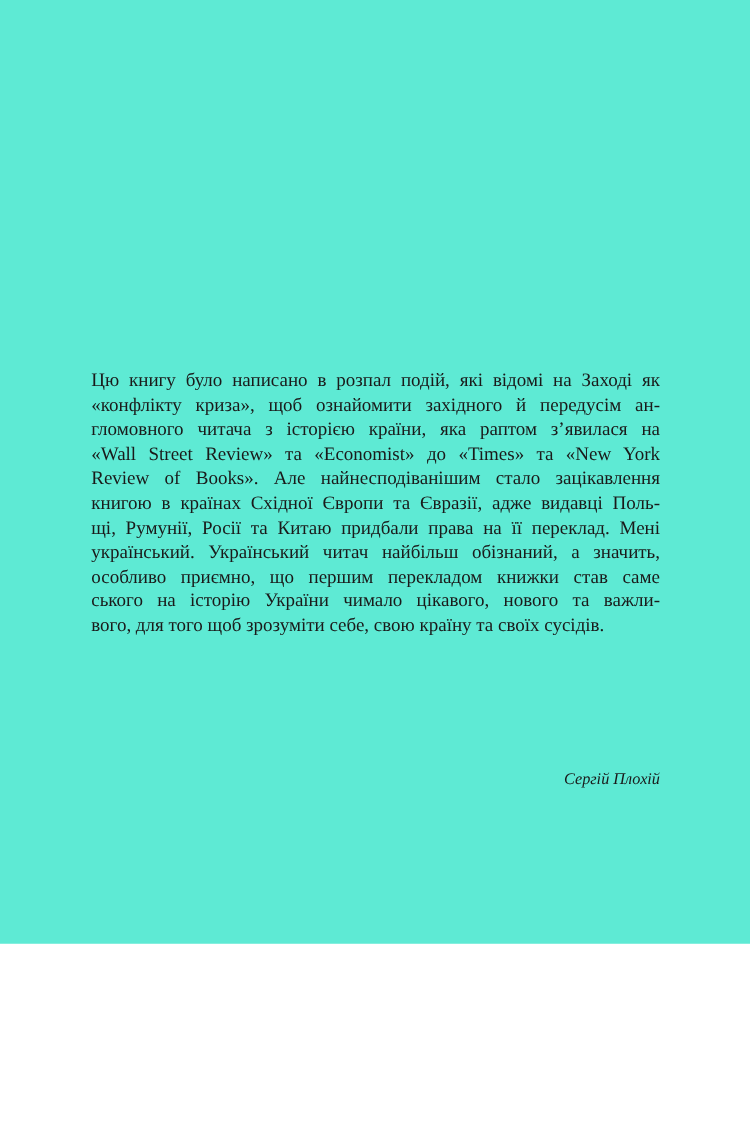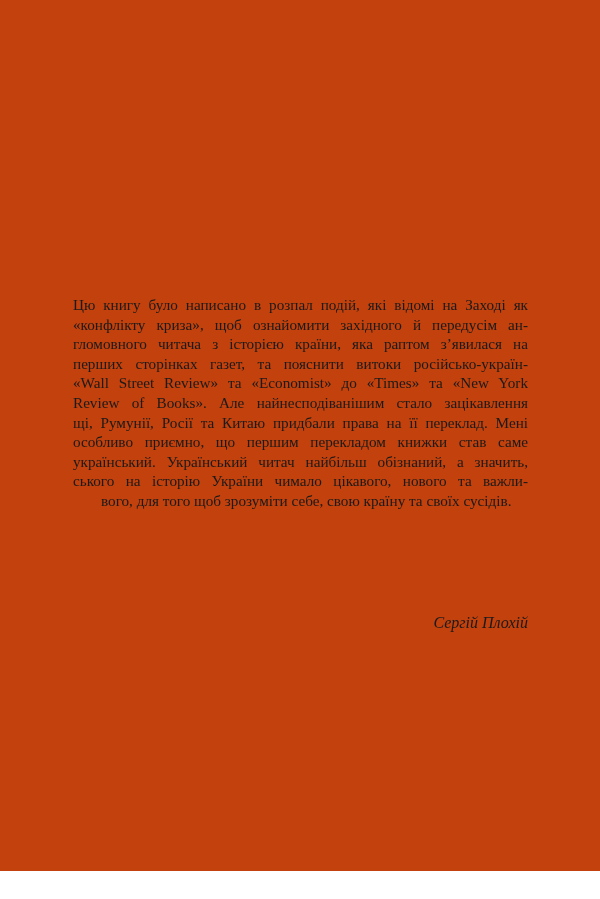--- a/index.html
+++ b/index.html
@@ -11,64 +11,63 @@
       width: 600px;
       height: 899px;
       position: relative;
       overflow: hidden;
       font-family: "Liberation Serif", "DejaVu Serif", serif;
       color: #1a1a1a;
     }
     .page {
       position: absolute;
       left: 0; top: 0;
-      width: 600px; height: 871px;
-      background: #c2410c;
+      width: 600px; height: 755px;
+      background: #5eead4;
     }
     .text-block {
       position: absolute;
       left: 73px;
       top: 295px;
       width: 455px;
     }
     .line {
       display: block;
       height: 19.6px;
       line-height: 19.6px;
       font-size: 15.2px;
       white-space: nowrap;
       text-align: justify;
       text-align-last: justify;
       letter-spacing: 0;
     }
     .line.last {
       text-align-last: left;
-      margin-left: 28px;
     }
     .signature {
       position: absolute;
       right: 72px;
       top: 613px;
-      font-size: 16px;
+      font-size: 13px;
       font-style: italic;
       line-height: 20px;
       white-space: nowrap;
     }
   </style>
 </head>
 <body>
 
 <div class="page">
   <div class="text-block">
     <span class="line">Цю книгу було написано в розпал подій, які відомі на Заході як</span>
     <span class="line">«конфлікту криза», щоб ознайомити західного й передусім ан-</span>
     <span class="line">гломовного читача з історією країни, яка раптом з’явилася на</span>
-    <span class="line">перших сторінках газет, та пояснити витоки російсько-україн-</span>
     <span class="line">«Wall Street Review» та «Economist» до «Times» та «New York</span>
     <span class="line">Review of Books». Але найнесподіванішим стало зацікавлення</span>
+    <span class="line">книгою в країнах Східної Європи та Євразії, адже видавці Поль-</span>
     <span class="line">щі, Румунії, Росії та Китаю придбали права на її переклад. Мені</span>
+    <span class="line">український. Український читач найбільш обізнаний, а значить,</span>
     <span class="line">особливо приємно, що першим перекладом книжки став саме</span>
-    <span class="line">український. Український читач найбільш обізнаний, а значить,</span>
     <span class="line">ського на історію України чимало цікавого, нового та важли-</span>
     <span class="line last">вого, для того щоб зрозуміти себе, свою країну та своїх сусідів.</span>
   </div>
   <div class="signature">Сергій Плохій</div>
 </div>
 
 </body></html>

